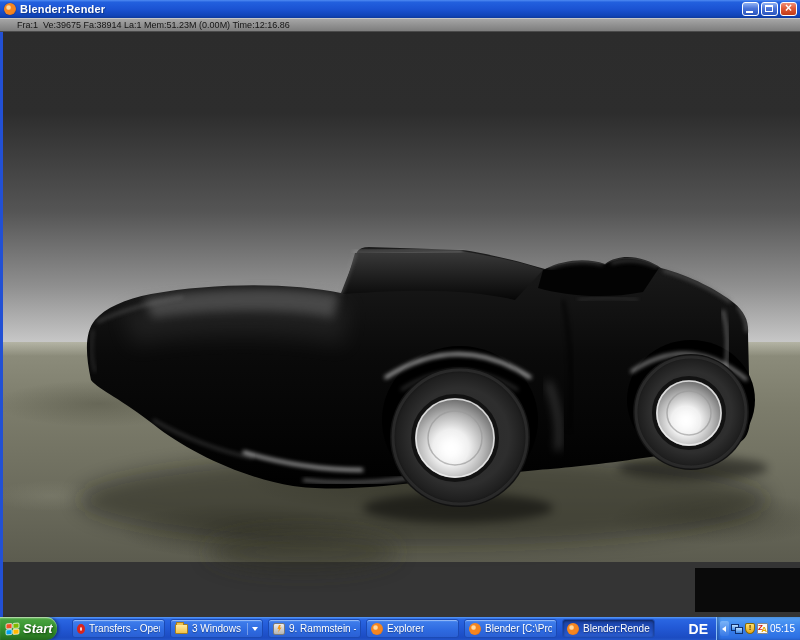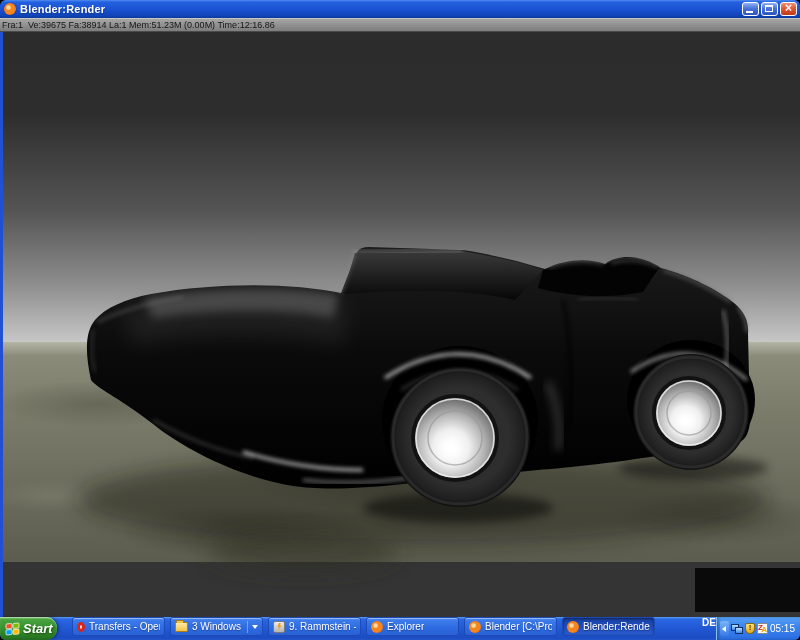--- a/index.html
+++ b/index.html
@@ -1,17 +1,17 @@
 <!DOCTYPE html>
 <html><head>
 <meta charset="utf-8">
 <style>
   html,body{margin:0;padding:0;background:#000;}
   .screen{position:relative;width:800px;height:640px;overflow:hidden;
-    font-family:"Liberation Sans",sans-serif;background:#2e2e2e;border-radius:6px;}
+    font-family:"Liberation Sans",sans-serif;background:#2e2e2e;}
 
   
   .titlebar{position:absolute;top:0;left:0;width:800px;height:18px;
     background:linear-gradient(180deg,#4f8bf2 0%,#2260de 12%,#1b53d3 50%,#1144b8 86%,#0d3a9e 100%);
     display:flex;align-items:center;padding-left:4px;box-sizing:border-box;}
   .titlebar .title{color:#fff;font-size:11px;font-weight:bold;margin-left:4px;
     text-shadow:1px 1px 1px #123a8c;letter-spacing:.2px;}
   .app-ico{width:12px;height:12px;border-radius:50%;
     background:radial-gradient(circle at 38% 38%,#ffd9a0 0 15%,#f5851f 28% 62%,#b5500c 100%);
     box-shadow:0 0 1px #00113a;flex:0 0 auto;}
@@ -22,21 +22,21 @@
   .wbtn.min::after{content:"";position:absolute;left:3px;bottom:2px;width:7px;height:2px;background:#fff;}
   .wbtn.max::after{content:"";position:absolute;left:3px;top:2px;width:8px;height:7px;
     border:1px solid #fff;border-top-width:2px;box-sizing:border-box;}
   .wbtn.close::after{content:"\00d7";position:absolute;left:0;right:0;top:-2px;text-align:center;
     color:#fff;font-size:12px;font-weight:bold;}
 
   
   .statsbar{position:absolute;top:18px;left:0;width:800px;height:14px;
     background:linear-gradient(180deg,#a6a6a6 0%,#8d8d8d 60%,#7d7d7d 100%);
     border-top:1px solid #c6c6c6;border-bottom:1px solid #4a4a4a;box-sizing:border-box;
-    color:#141414;font-size:9px;line-height:12px;padding-left:2px;white-space:pre;}
+    color:#141414;font-size:9px;line-height:12px;padding-left:17px;white-space:pre;}
 
   
   .viewport{position:absolute;top:32px;left:0;width:800px;height:585px;background:#2d2d2d;
     border-left:3px solid #2250d4;box-sizing:border-box;overflow:hidden;}
   .sky{position:absolute;top:0;left:0;right:0;height:310px;
     background:linear-gradient(180deg,#2c2c2c 0%,#2d2d2d 26%,#555 58%,#8f8f8f 82%,#c7c7c7 100%);}
   .ground{position:absolute;top:310px;left:0;right:0;height:220px;background-color:#7c7c6b;
     background-image:
       radial-gradient(ellipse 160px 36px at 12% 28%,rgba(25,25,14,.22),transparent 65%),
       radial-gradient(ellipse 220px 50px at 48% 62%,rgba(22,22,12,.25),transparent 65%),
@@ -46,42 +46,42 @@
       radial-gradient(ellipse 170px 42px at 90% 80%,rgba(20,20,12,.25),transparent 65%),
       radial-gradient(ellipse 100px 26px at 6% 70%,rgba(200,200,180,.12),transparent 60%),
       linear-gradient(180deg,#8f8f7e 0%,#7c7c6b 30%,#6b6b5c 70%,#5c5c4f 100%);}
   .ground::before{content:"";position:absolute;top:0;left:0;right:0;height:14px;
     background:linear-gradient(180deg,rgba(210,210,196,.55),transparent);}
   .bottomstrip{position:absolute;top:530px;left:0;right:0;height:55px;background:#343434;}
   .blackbox{position:absolute;left:692px;top:536px;width:105px;height:44px;background:#0a0a0a;}
   svg.car{position:absolute;top:0;left:0;width:800px;height:585px;pointer-events:none;}
 
   
-  .taskbar{position:absolute;bottom:0;left:0;width:800px;height:23px;display:flex;align-items:flex-start;
+  .taskbar{position:absolute;bottom:0;left:0;width:800px;height:23px;display:flex;align-items:center;
     background:linear-gradient(180deg,#5b9bf5 0%,#3d80ee 5%,#2a66e2 10%,#2259d6 46%,#1c4cc2 90%,#2456c8 100%);}
   .start{width:57px;height:23px;flex:0 0 auto;display:flex;align-items:center;gap:3px;
     padding-left:5px;box-sizing:border-box;border-radius:0 11px 11px 0;
     background:linear-gradient(180deg,#7ec46f 0%,#48a23e 12%,#389430 45%,#2b7d24 80%,#236a1e 100%);
     box-shadow:inset 0 1px 1px rgba(255,255,255,.45),2px 0 3px rgba(0,0,0,.35);}
   .start .label{color:#fff;font-size:13px;font-weight:bold;font-style:italic;
     text-shadow:1px 1px 2px #174a10;}
   .btns{display:flex;gap:5px;margin-left:15px;flex:0 0 auto;}
   .tbtn{width:93px;height:19px;border-radius:3px;display:flex;align-items:center;gap:4px;
     padding:0 4px;box-sizing:border-box;border:1px solid #1b4ab4;
     background:linear-gradient(180deg,#5a96f5 0%,#3d7bea 14%,#2e6ae0 60%,#2a60d4 100%);
     box-shadow:inset 0 1px 0 rgba(255,255,255,.35);}
   .tbtn.active{background:linear-gradient(180deg,#1a43a8 0%,#1f4cba 50%,#2a5cd0 100%);
     box-shadow:inset 0 1px 3px rgba(0,0,0,.5);}
   .tbtn .lbl{color:#fff;font-size:10px;white-space:nowrap;overflow:hidden;
     text-shadow:0 1px 1px rgba(0,0,0,.35);}
   .grp-arrow{margin-left:auto;padding-left:4px;border-left:1px solid rgba(255,255,255,.35);
     width:9px;height:12px;display:flex;align-items:center;justify-content:center;}
   .grp-arrow::after{content:"";border-left:3px solid transparent;border-right:3px solid transparent;
     border-top:4px solid #fff;}
-  .lang{margin-left:auto;color:#fff;font-size:10px;font-weight:600;}
+  .lang{margin-left:auto;margin-right:8px;color:#fff;font-size:14px;font-weight:600;}
   .tray{width:84px;height:23px;flex:0 0 auto;display:flex;align-items:center;gap:2px;
     padding-left:3px;box-sizing:border-box;border-left:1px solid #8abef5;
     background:linear-gradient(180deg,#55a2f7 0%,#3a82ec 45%,#2a6ce2 100%);
     box-shadow:inset 2px 0 3px rgba(0,0,0,.25);}
   .clock{margin-left:auto;padding-right:5px;color:#fff;font-size:10px;}
 
   
   .ico{flex:0 0 auto;}
   .ico-opera{width:8px;height:10px;border:3px solid #da241c;border-radius:50%;
     background:radial-gradient(#fff,#f0b0a8);box-sizing:border-box;}

